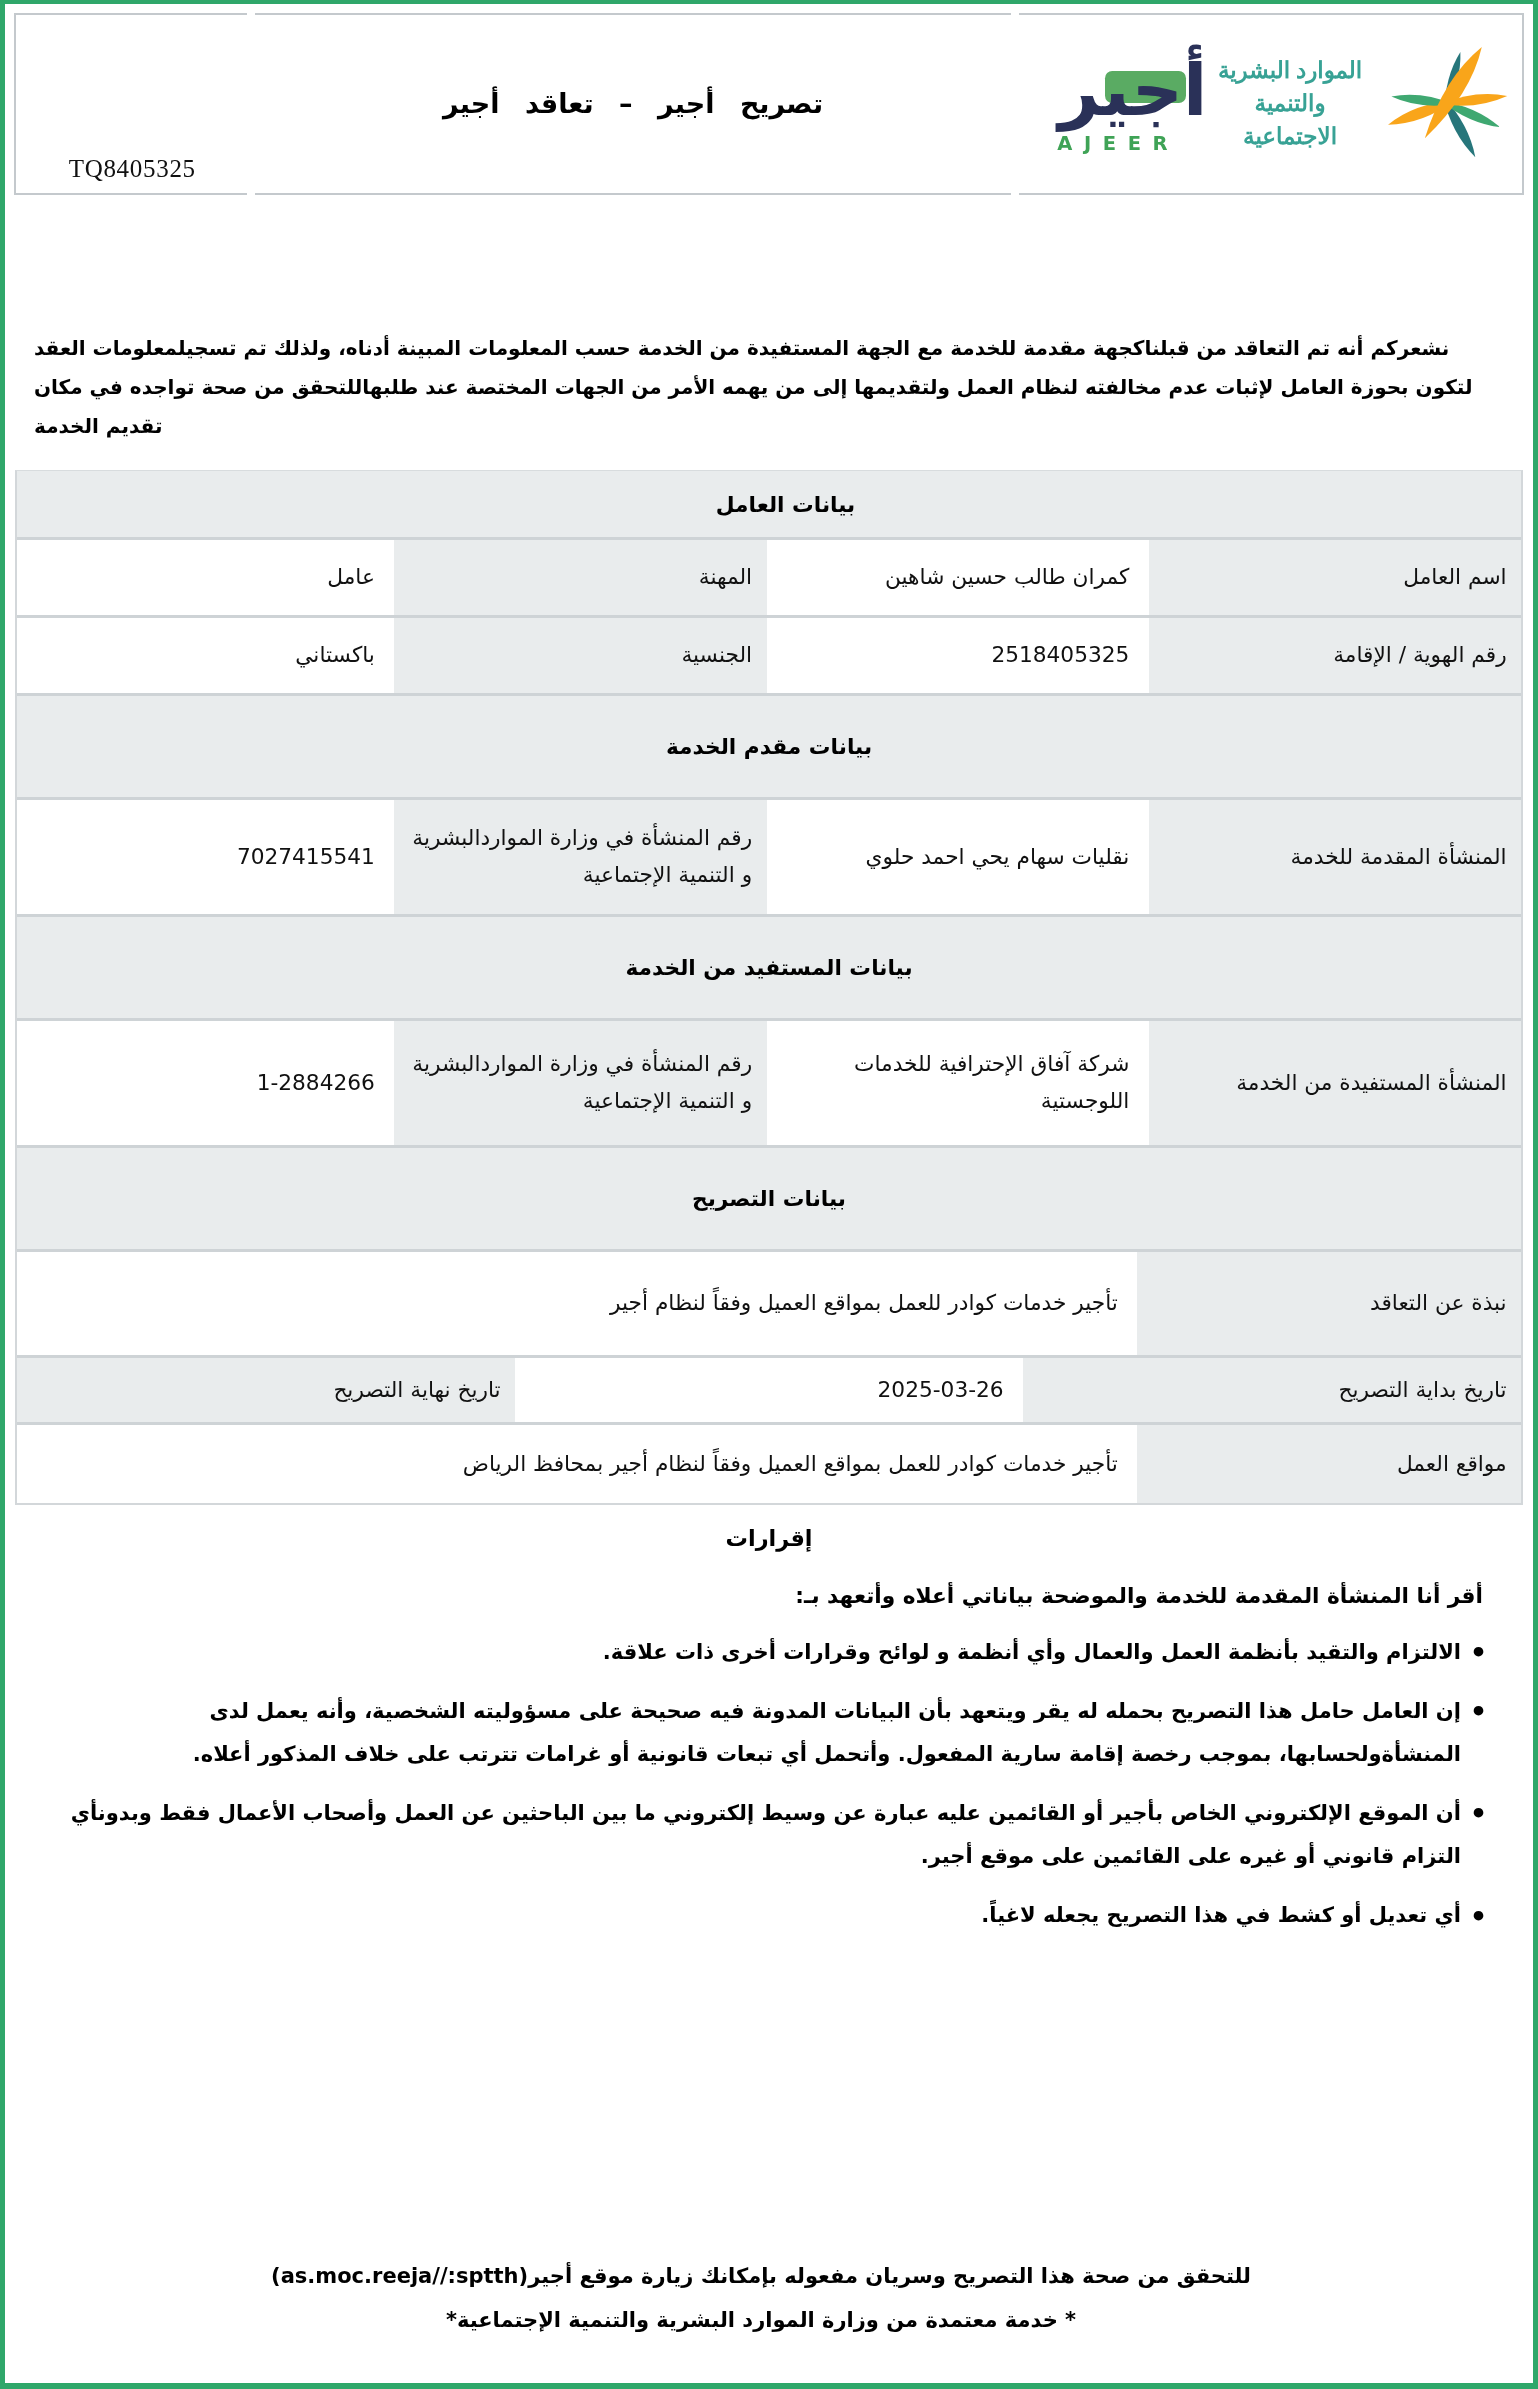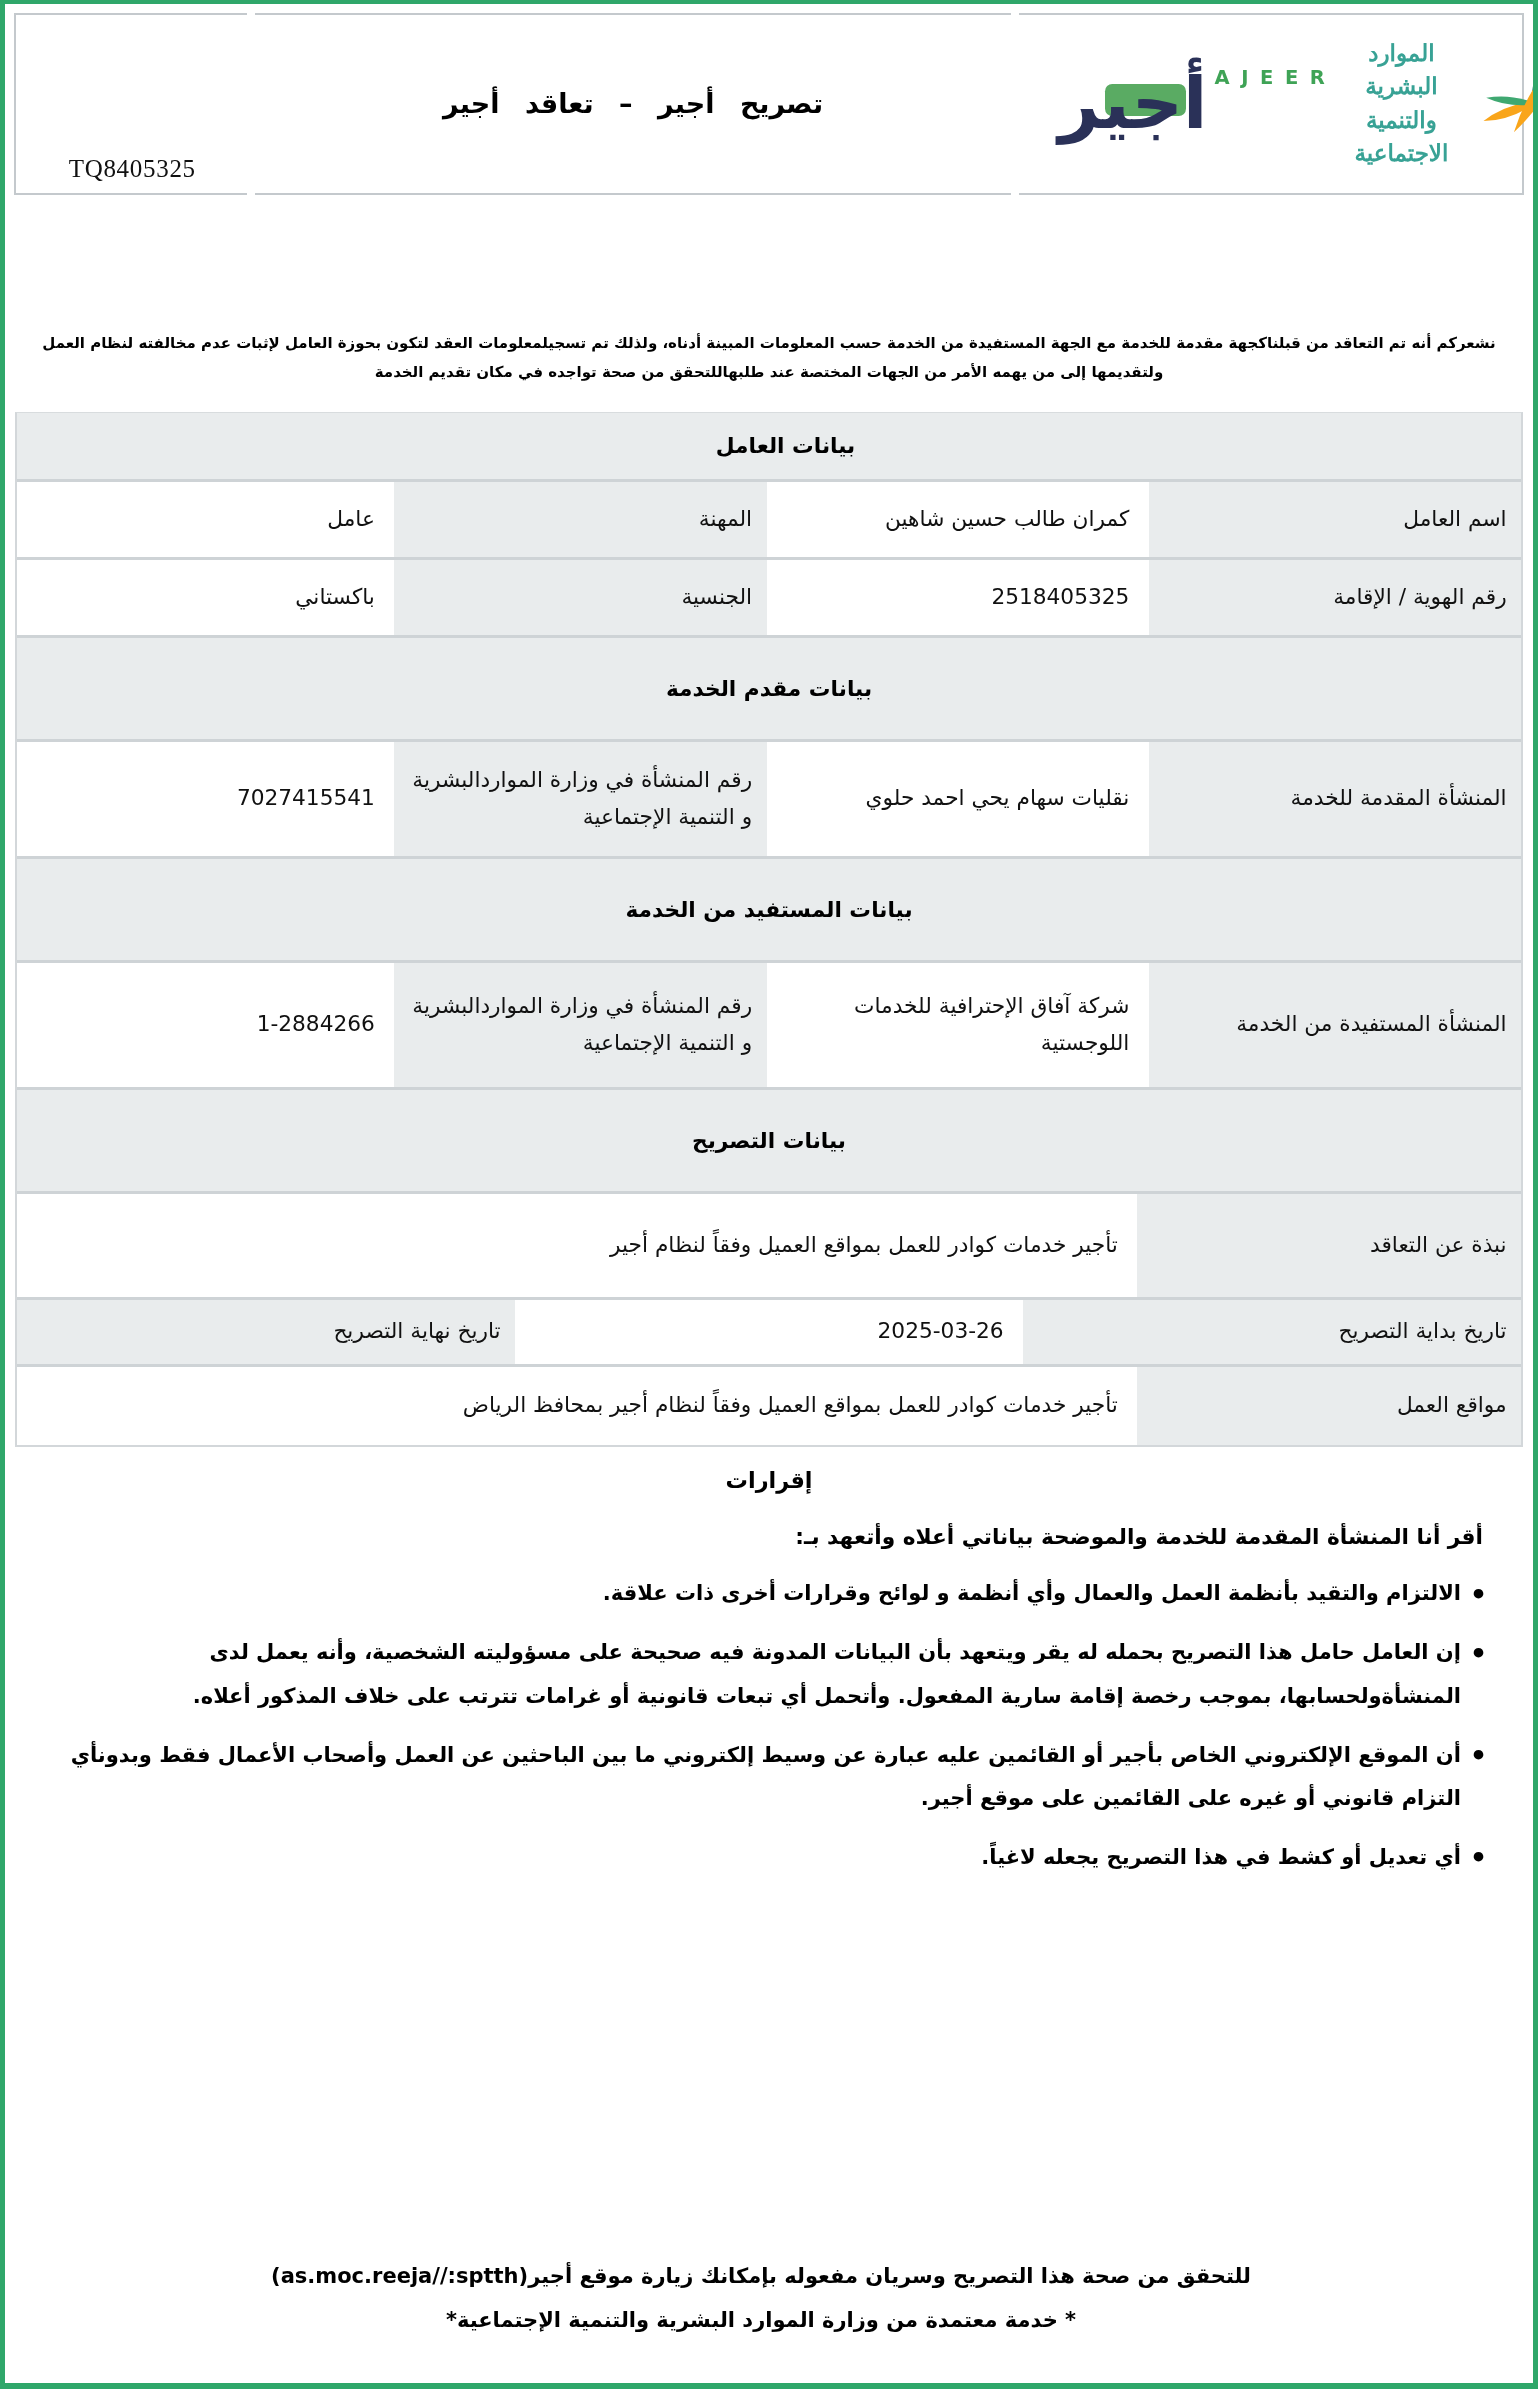--- a/index.html
+++ b/index.html
@@ -27,32 +27,32 @@
   .hcell.right{width:505px;border-right:2.2px solid #c4c9cd;display:flex;align-items:center;justify-content:space-between;padding:0 5.8px 0 16px;}
   .tq{
     position:absolute;left:53px;bottom:10px;
     font-family:"Liberation Serif", serif;
     font-size:25px;letter-spacing:0.7px;direction:ltr;
   }
   .doc-title{
     direction:rtl;font-size:27px;font-weight:bold;word-spacing:16px;color:#000;
   }
   
-  .ajeer{display:flex;flex-direction:row;align-items:flex-start;margin-left:19px;}
+  .ajeer{display:flex;flex-direction:column;align-items:flex-start;margin-left:19px;}
   .ajeer-ar{position:relative;font-size:71px;font-weight:bold;color:#2a3158;line-height:1.1;padding:0 4.3px;z-index:1;}
   .ajeer-chip{position:absolute;top:19px;left:51px;width:81px;height:32px;background:#5aab63;border-radius:7.2px;z-index:-1;}
   .ajeer-en{color:#3fa356;font-weight:bold;font-size:19.5px;letter-spacing:11.6px;margin-top:1.4px;padding-left:2.9px;}
   
   .ministry{display:flex;direction:ltr;align-items:center;gap:10px;}
   .min-text{direction:rtl;text-align:center;color:#38a295;font-size:23px;font-weight:bold;line-height:1.45;font-family:Liberation Serif, serif;}
   
   .intro{
-    direction:rtl;text-align:center;
+    direction:rtl;text-align:left;
     margin:134px 29px 24.6px 29px;
-    font-size:15px;font-weight:bold;line-height:1.95;color:#000;
+    font-size:20px;font-weight:bold;line-height:1.95;color:#000;
   }
   
   .dtable{
     margin:0 10px;direction:rtl;font-size:21.7px;
     border:2.2px solid #d3d7da;border-top:1.4px solid #d8dcde;
   }
   .band{
     background:#e9eced;min-height:66px;display:flex;align-items:center;justify-content:center;
     font-weight:bold;color:#000;
   }

